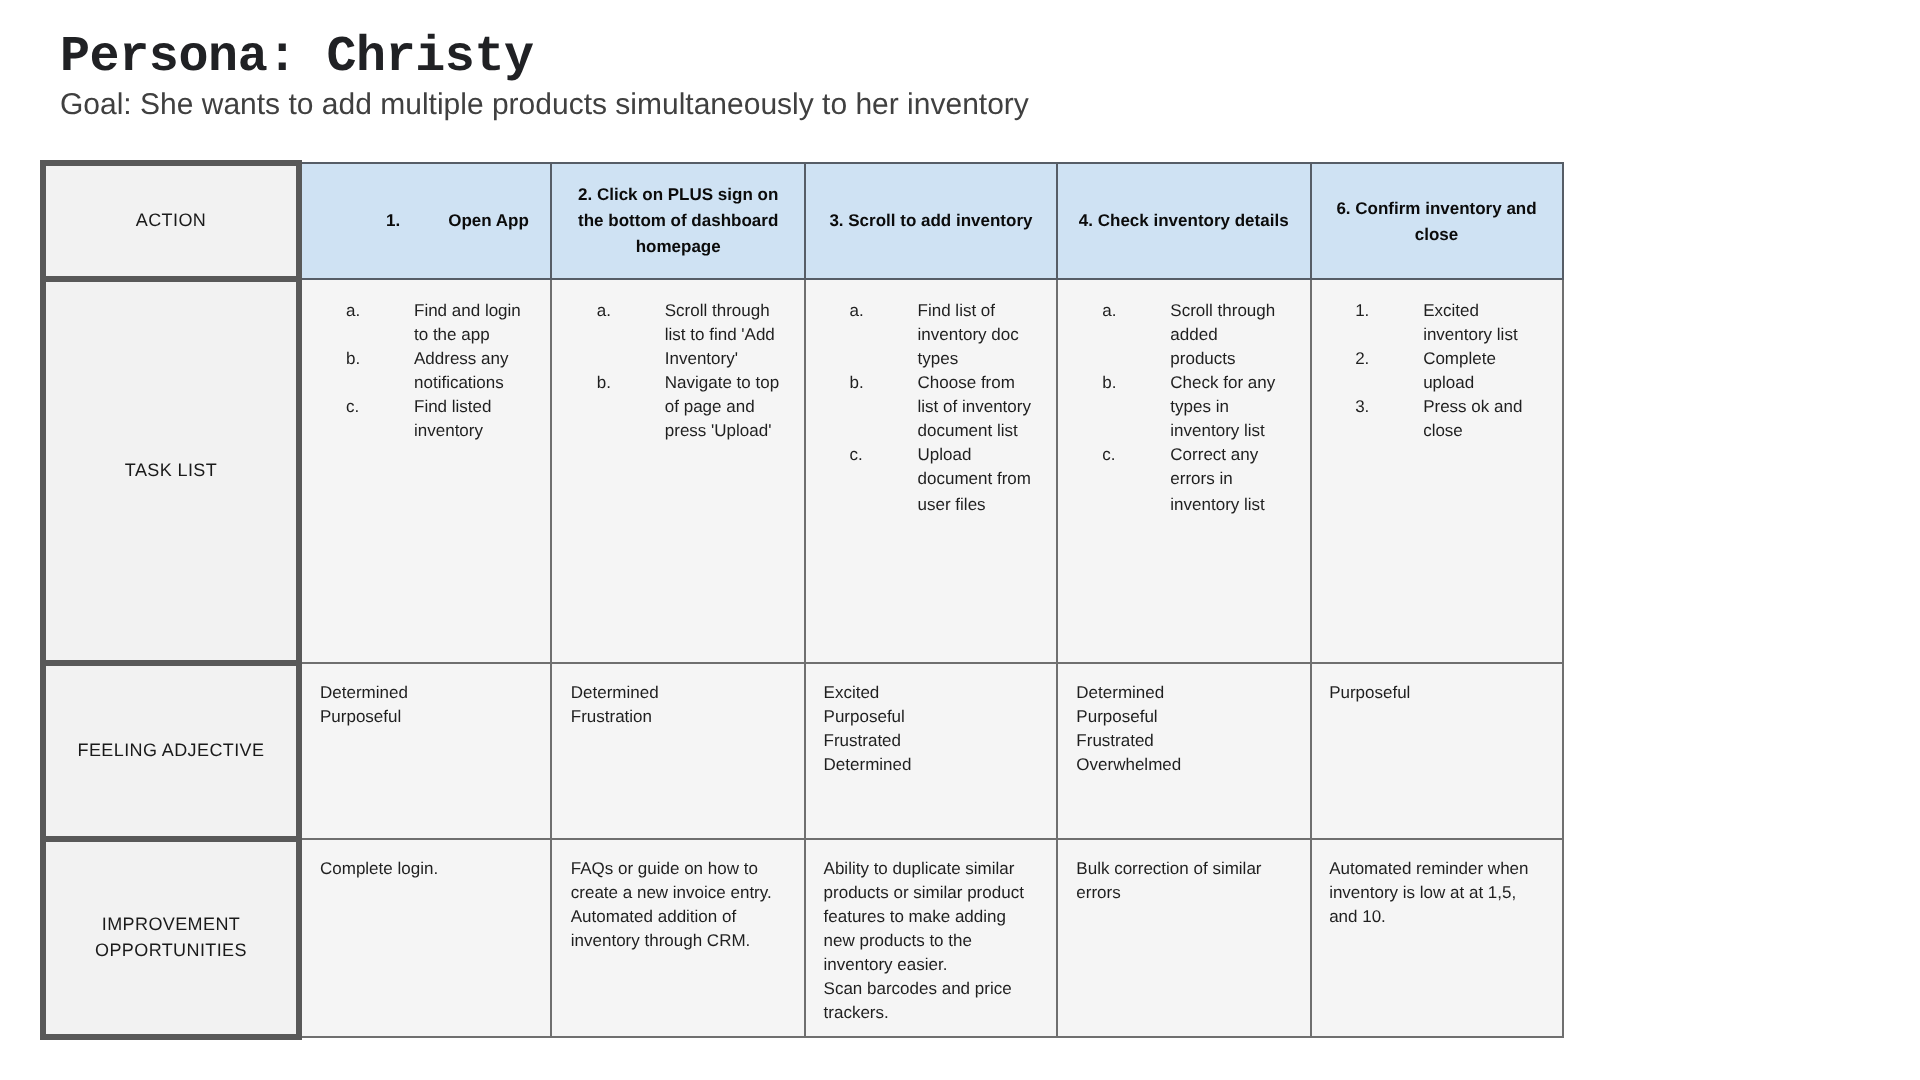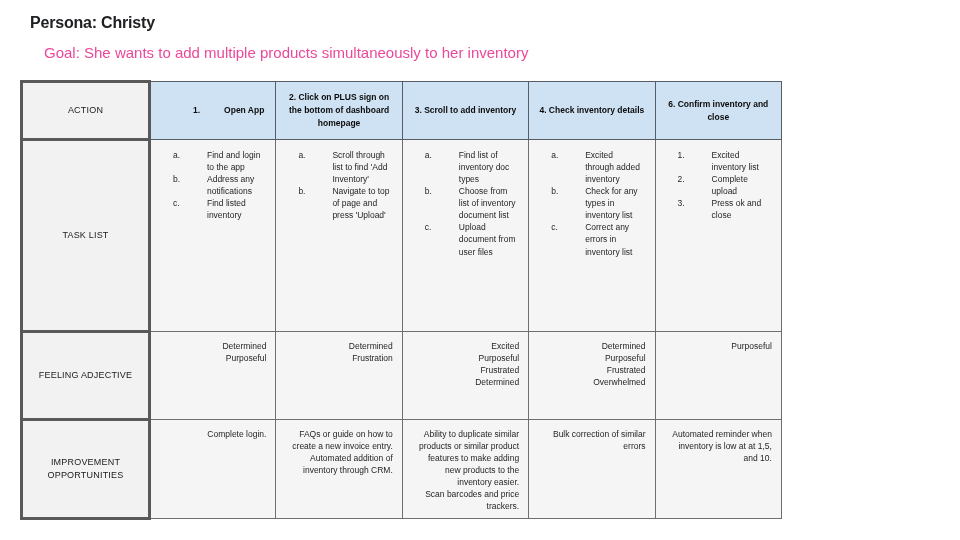--- a/index.html
+++ b/index.html
@@ -1,25 +1,25 @@
 <!DOCTYPE html>
 <html><head>
 <meta charset="utf-8">
 <style>
   * { box-sizing: border-box; margin: 0; padding: 0; }
   html, body { width: 960px; height: 540px; background: #ffffff; overflow: hidden; }
   body { font-family: "Liberation Sans", sans-serif; position: relative; }
 
   .title {
     position: absolute; left: 30px; top: 14px;
-    font-size: 16px; font-weight: 700; color: #202124; letter-spacing: -0.2px;
+    font-size: 25px; font-weight: 700; color: #202124; letter-spacing: -0.2px; font-family: Liberation Mono, monospace;
   }
   .goal {
-    position: absolute; left: 44px; top: 44px;
-    font-size: 15px; color: #ec4899;
+    position: absolute; left: 30px; top: 44px;
+    font-size: 15px; color: #404040;
   }
 
   table.journey {
     position: absolute; left: 20px; top: 80px;
     width: 760px; border-collapse: collapse; table-layout: fixed;
   }
   td { overflow: hidden; }
 
   tr.r-header      { height: 58px; }
   tr.r-tasks       { height: 192px; }
@@ -48,21 +48,21 @@
   td.data {
     background: #f5f5f5;
     border: 1px solid #6f6f6f;
     font-size: 8.5px; color: #1f1f1f;
     vertical-align: top; line-height: 1.42;
   }
   td.tasks { padding: 9px 4px 4px 22px; }
   .titem { display: flex; }
   .tm { flex: 0 0 34px; }
   .tt { flex: 1; padding-right: 8px; }
-  td.pre { white-space: pre-line; padding: 8px 9px 6px 9px; text-align: right; }
+  td.pre { white-space: pre-line; padding: 8px 9px 6px 9px; }
 </style>
 </head>
 <body>
 
 <div class="title">Persona: Christy</div>
 <div class="goal">Goal: She wants to add multiple products simultaneously to her inventory</div>
 
 <table class="journey">
   <colgroup>
     <col style="width:128px">
@@ -124,21 +124,21 @@
             <span class="tt">Choose from list of inventory document list</span>
           </div>
       <div class="titem">
             <span class="tm">c.</span>
             <span class="tt">Upload document from user files</span>
           </div>
     </td>
     <td class="data tasks">
       <div class="titem">
             <span class="tm">a.</span>
-            <span class="tt">Excited through added inventory</span>
+            <span class="tt">Scroll through added products</span>
           </div>
       <div class="titem">
             <span class="tm">b.</span>
             <span class="tt">Check for any types in inventory list</span>
           </div>
       <div class="titem">
             <span class="tm">c.</span>
             <span class="tt">Correct any errors in inventory list</span>
           </div>
     </td>

